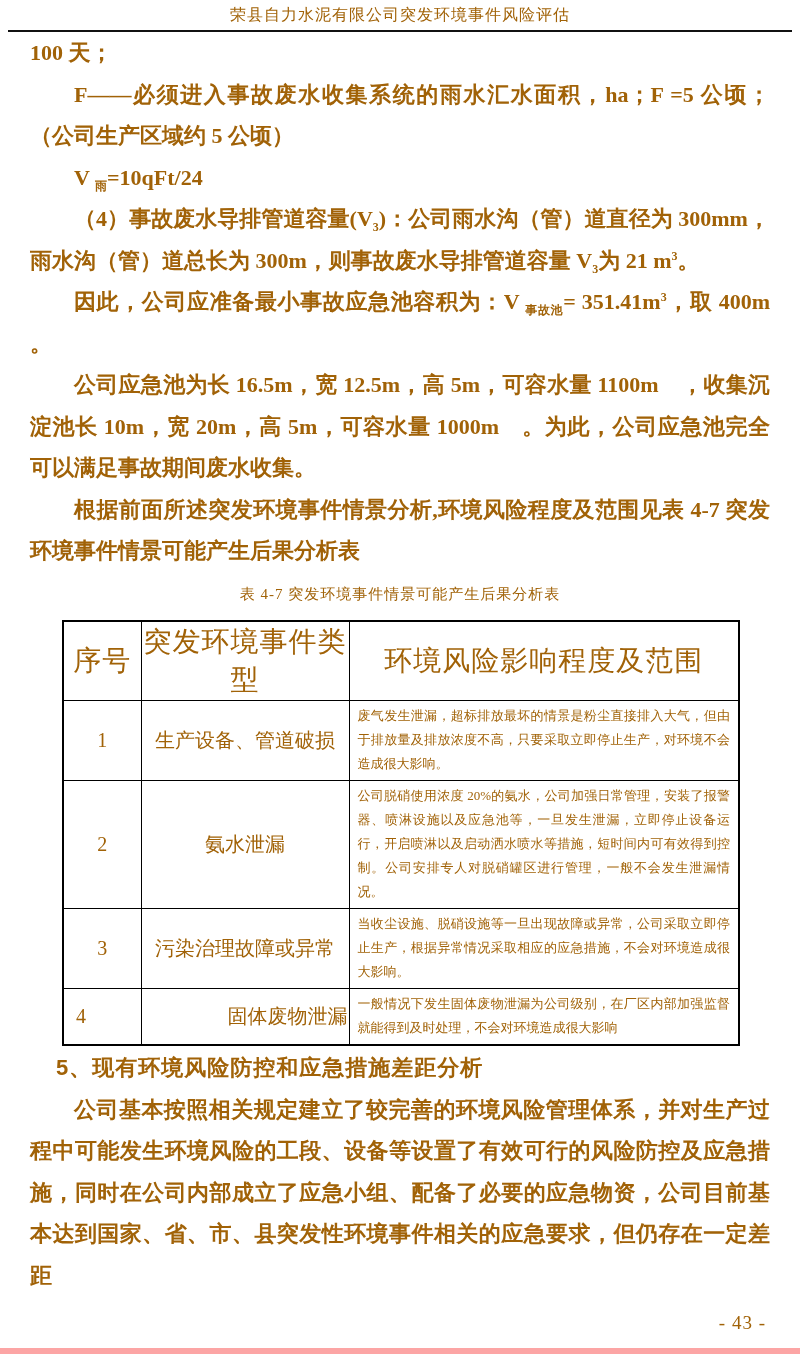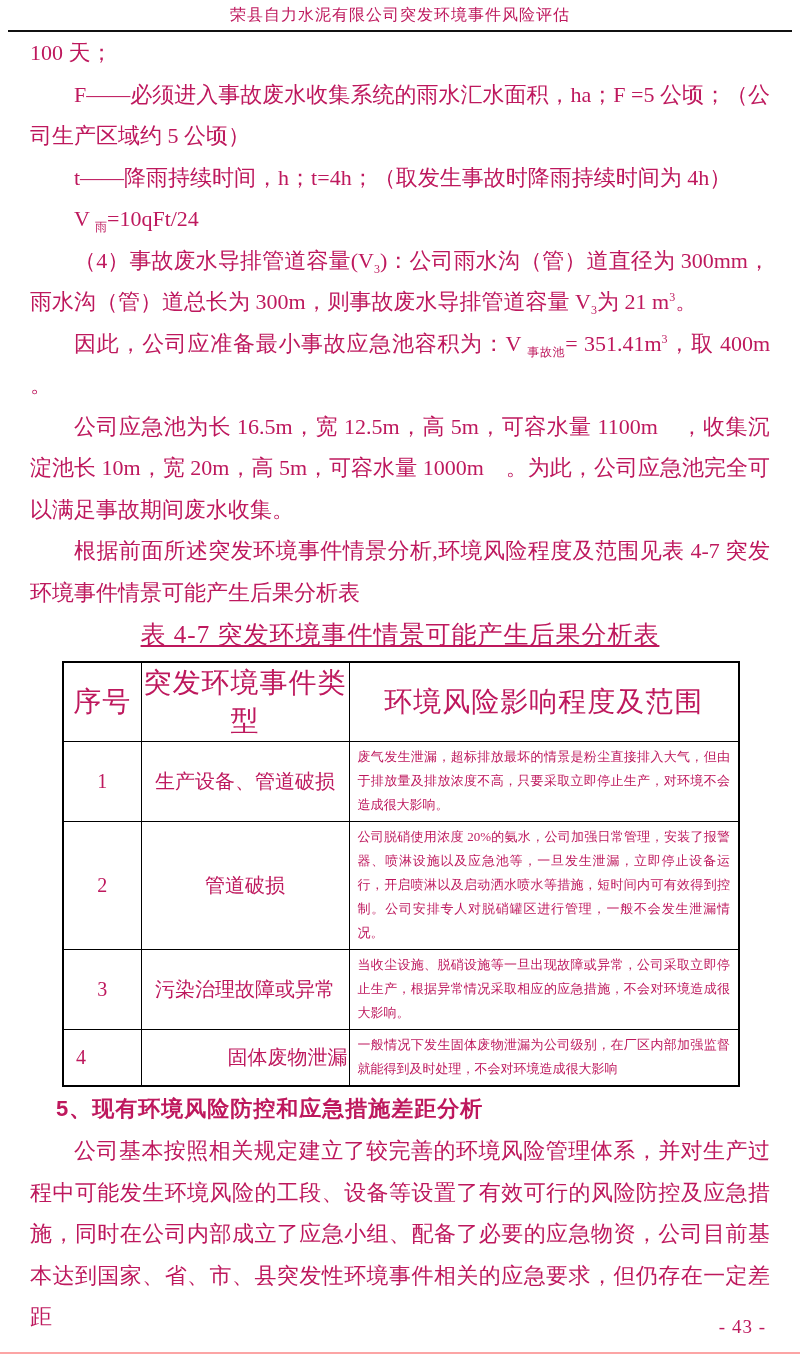--- a/index.html
+++ b/index.html
@@ -3,62 +3,62 @@
 <meta charset="utf-8">
 <style>
   * { box-sizing: border-box; }
   html, body { margin: 0; padding: 0; background: #ffffff; }
   .page {
     position: relative;
     width: 800px;
     height: 1354px;
     margin: 0 auto;
     background: #ffffff;
-    color: #be185d;
+    color: #a16207;
     font-family: "Liberation Serif", "DejaVu Serif", serif;
     overflow: hidden;
-    border-bottom: 2px solid #fca5a5;
+    border-bottom: 6px solid #fca5a5;
   }
   .doc-header {
     margin: 0 8px;
     padding-top: 5px;
     padding-bottom: 4px;
     text-align: center;
     font-size: 16px;
     letter-spacing: 1px;
     border-bottom: 2.5px solid #111;
   }
   .body-text { padding: 0 30px; }
   p.para {
     margin: 0;
     font-size: 22px;
     line-height: 41.5px;
     text-align: justify;
     text-indent: 44px;
     word-break: break-all;
+    font-weight: bold;
   }
   p.para.no-indent { text-indent: 0; }
   p.para sub { font-size: 12px; line-height: 0; }
   p.para sup { font-size: 12px; line-height: 0; }
   h2.section {
     margin: 0;
     padding-left: 26px;
     font-family: "Liberation Sans", "DejaVu Sans", sans-serif;
     font-weight: bold;
     font-size: 22px;
     line-height: 43px;
     letter-spacing: 1px;
   }
   .table-title {
     margin: 2px 0 6px 0;
     text-align: center;
-    font-size: 25px;
+    font-size: 15px;
     line-height: 40px;
     letter-spacing: 1px;
-    text-decoration: underline;
   }
   table.risk-table {
     border-collapse: collapse;
     table-layout: fixed;
     margin-left: 32px;
     width: 676px;
     border: 2px solid #000;
   }
   table.risk-table th, table.risk-table td {
     border: 1.5px solid #000;
@@ -102,21 +102,20 @@
 <div class="page">
 
   <div class="doc-header">
     <span>荣县自力水泥有限公司突发环境事件风险评估</span>
   </div>
 
   <div class="body-text">
 
     <p class="para no-indent">100 天；</p>
     <p class="para">F——必须进入事故废水收集系统的雨水汇水面积，ha；F =5 公顷；（公司生产区域约 5 公顷）</p>
-    <p class="para">t——降雨持续时间，h；t=4h；（取发生事故时降雨持续时间为 4h）</p>
     <p class="para">V <sub>雨</sub>=10qFt/24</p>
     <p class="para">（4）事故废水导排管道容量(V<sub>3</sub>)：公司雨水沟（管）道直径为 300mm，雨水沟（管）道总长为 300m，则事故废水导排管道容量 V<sub>3</sub>为 21 m<sup>3</sup>。</p>
     <p class="para">因此，公司应准备最小事故应急池容积为：V <sub>事故池</sub>= 351.41m<sup>3</sup>，取 400m　。</p>
     <p class="para">公司应急池为长 16.5m，宽 12.5m，高 5m，可容水量 1100m　，收集沉淀池长 10m，宽 20m，高 5m，可容水量 1000m　。为此，公司应急池完全可以满足事故期间废水收集。</p>
 
 
     <p class="para">根据前面所述突发环境事件情景分析,环境风险程度及范围见表 4-7 突发环境事件情景可能产生后果分析表</p>
 
     <div class="table-title">表 4-7 突发环境事件情景可能产生后果分析表</div>
 
@@ -134,21 +133,21 @@
         </tr>
       </thead>
       <tbody>
         <tr>
           <td class="cell-no">1</td>
           <td class="cell-type">生产设备、管道破损</td>
           <td class="cell-imp">废气发生泄漏，超标排放最坏的情景是粉尘直接排入大气，但由于排放量及排放浓度不高，只要采取立即停止生产，对环境不会造成很大影响。</td>
         </tr>
         <tr>
           <td class="cell-no">2</td>
-          <td class="cell-type">管道破损</td>
+          <td class="cell-type">氨水泄漏</td>
           <td class="cell-imp">公司脱硝使用浓度 20%的氨水，公司加强日常管理，安装了报警器、喷淋设施以及应急池等，一旦发生泄漏，立即停止设备运行，开启喷淋以及启动洒水喷水等措施，短时间内可有效得到控制。公司安排专人对脱硝罐区进行管理，一般不会发生泄漏情况。</td>
         </tr>
         <tr>
           <td class="cell-no">3</td>
           <td class="cell-type">污染治理故障或异常</td>
           <td class="cell-imp">当收尘设施、脱硝设施等一旦出现故障或异常，公司采取立即停止生产，根据异常情况采取相应的应急措施，不会对环境造成很大影响。</td>
         </tr>
         <tr class="row-left">
           <td class="cell-no">4</td>
           <td class="cell-type">固体废物泄漏</td>

